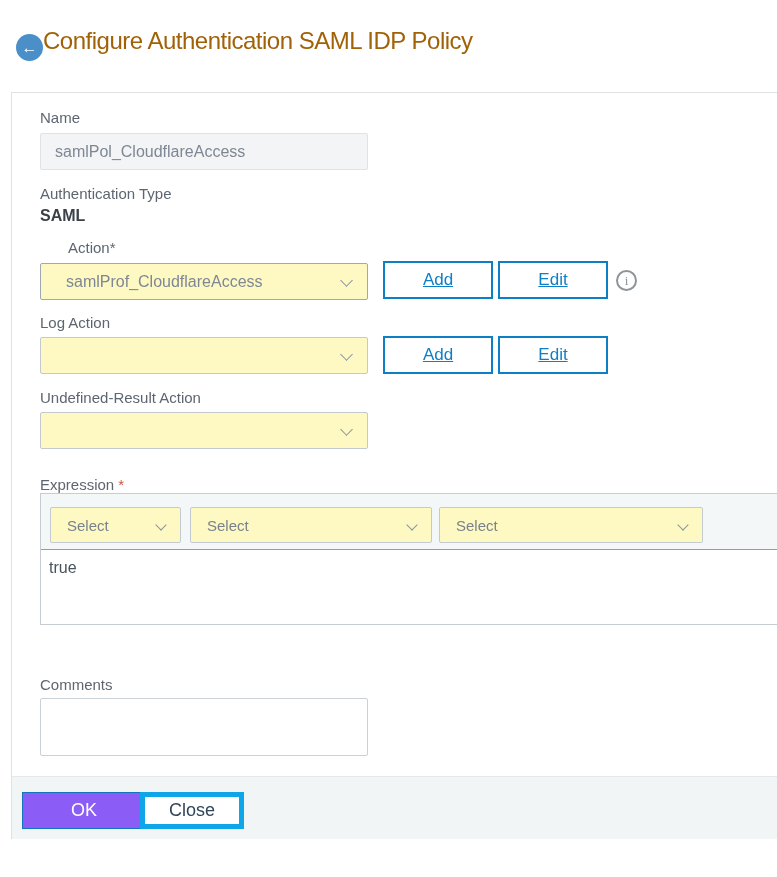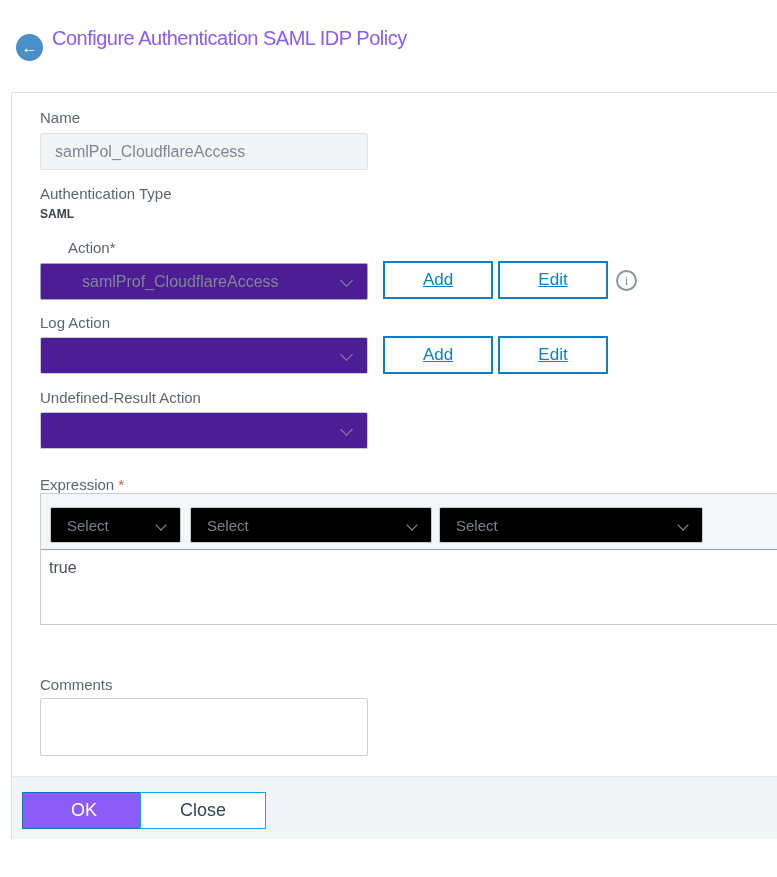--- a/index.html
+++ b/index.html
@@ -4,81 +4,81 @@
 <style>
   * { margin:0; padding:0; box-sizing:border-box; }
   html,body { background:#ffffff; }
   body { font-family:"Liberation Sans", sans-serif; }
   #app { position:relative; width:777px; height:877px; background:#fff; overflow:hidden; }
 
   
   .back-btn { position:absolute; left:16px; top:34px; width:27px; height:27px; border-radius:50%;
               background:#4a8fc8; color:#fff; display:flex; align-items:center; justify-content:center;
               font-size:16px; font-weight:bold; cursor:pointer; line-height:1; }
-  .page-title { position:absolute; left:52px; top:27px; font-size:20px; color:#8b5cf6;
+  .page-title { position:absolute; left:43px; top:27px; font-size:24px; color:#a16207;
                 letter-spacing:-0.5px; white-space:nowrap; }
 
   
   .panel { position:absolute; left:11px; top:92px; width:766px; height:747px;
            border-top:1px solid #dfe2e4; border-left:1px solid #dfe2e4; border-bottom:1px solid #d4d8db; }
 
   .field-label { position:absolute; font-size:15px; color:#5d6670; white-space:nowrap; }
   .req { color:#cf5440; margin-left:4px; }
 
   .name-input { position:absolute; left:40px; top:133px; width:328px; height:37px;
                 background:#f3f4f5; border:1px solid #e0e3e6; border-radius:2px;
                 color:#7e8795; font-size:16px; padding-left:14px;
                 font-family:"Liberation Sans", sans-serif; outline:none; }
 
-  .auth-value { position:absolute; left:40px; top:207px; font-size:12px; font-weight:bold; color:#3b4149; }
+  .auth-value { position:absolute; left:40px; top:207px; font-size:16px; font-weight:bold; color:#3b4149; }
 
-  .dropdown { position:absolute; width:328px; height:37px; background:#4c1d95; border-radius:2px;
+  .dropdown { position:absolute; width:328px; height:37px; background:#fef9c3; border-radius:2px;
               font-size:16px; color:#7e8795; display:flex; align-items:center;
-              padding-left:41px; cursor:pointer; }
+              padding-left:25px; cursor:pointer; }
   .dd-strong { border:1px solid #9fa9b2; }
   .dd-light  { border:1px solid #c3c9ce; }
   .chevron { position:absolute; right:16px; top:12px; width:9px; height:9px;
              border-right:1.5px solid #8c959d; border-bottom:1.5px solid #8c959d;
              transform:rotate(45deg); }
 
   .btn-outline { position:absolute; width:110px; height:38px; background:#fff;
                  border:2px solid #0e7fc4; color:#0e7fc4; font-size:17px;
                  display:flex; align-items:center; justify-content:center; cursor:pointer;
                  font-family:"Liberation Sans", sans-serif;text-decoration:underline; }
 
   .info-icon { position:absolute; left:616px; top:270px; width:21px; height:21px; border-radius:50%;
                border:2px solid #8d949b; color:#8d949b; font-size:13px;
                display:flex; align-items:center; justify-content:center; cursor:pointer;
                font-family:"Liberation Serif", serif; }
 
   
   .expr-box { position:absolute; left:40px; top:493px; width:737px; height:132px;
               border:1px solid #c6ccd1; border-right:none; }
   .expr-toolbar { position:relative; height:56px; background:#f3f7f8; border-bottom:1px solid #959ca3; }
-  .mini-select { position:absolute; top:13px; height:36px; background:#000000; border:1px solid #c3cad0;
+  .mini-select { position:absolute; top:13px; height:36px; background:#fef9c3; border:1px solid #c3cad0;
                  border-radius:2px; font-size:15px; color:#79828c; display:flex; align-items:center;
                  padding-left:16px; cursor:pointer; }
   .mini-select .chevron { right:15px; top:13px; width:8px; height:8px; }
   .expr-text { width:100%; height:74px; border:none; outline:none; resize:none;
                font-family:"Liberation Sans", sans-serif; font-size:16px; color:#4a525c;
                padding:9px 8px; background:#fff; }
 
   .comments-box { position:absolute; left:40px; top:698px; width:328px; height:58px;
                   border:1px solid #ccd1d5; border-radius:2px; resize:none; outline:none;
                   font-family:"Liberation Sans", sans-serif; font-size:15px; color:#4a525c; padding:6px 8px; }
 
   
   .footer { position:absolute; left:12px; top:776px; width:765px; height:63px;
             background:#f2f5f6; border-top:1px solid #e5e8ea; }
   .ok-btn { position:absolute; left:10px; top:15px; width:124px; height:37px;
             background:#8b5cf6; border:1px solid #1376bd; color:#fff; font-size:18px;
             display:flex; align-items:center; justify-content:center; cursor:pointer;
             font-family:"Liberation Sans", sans-serif; }
-  .close-btn { position:absolute; left:128px; top:15px; width:126px; height:37px;
-               background:#fff; border:1px solid #0ea5e9; color:#31455b; font-size:18px;
+  .close-btn { position:absolute; left:128px; top:15px; width:104px; height:37px;
+               background:#fff; border:5px solid #0ea5e9; color:#31455b; font-size:18px;
                display:flex; align-items:center; justify-content:center; cursor:pointer;
                font-family:"Liberation Sans", sans-serif; }
 </style>
 </head>
 <body>
 
 <div id="app">
 
   <div class="back-btn">
     <span>←</span>

